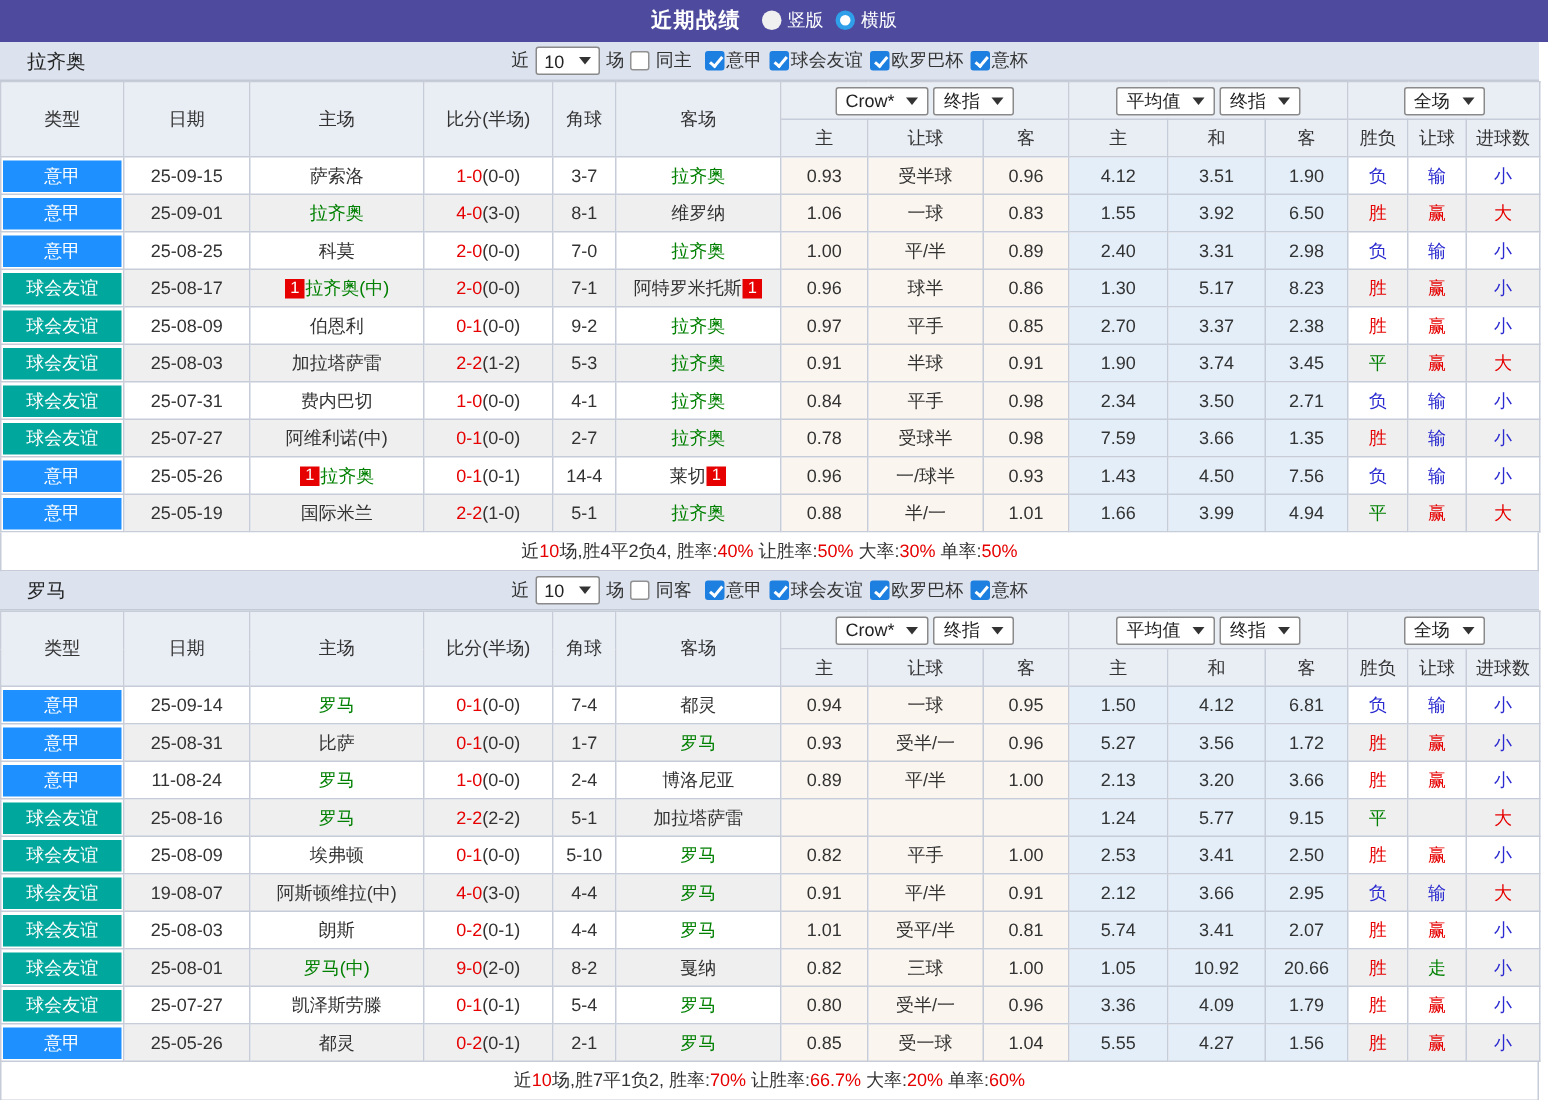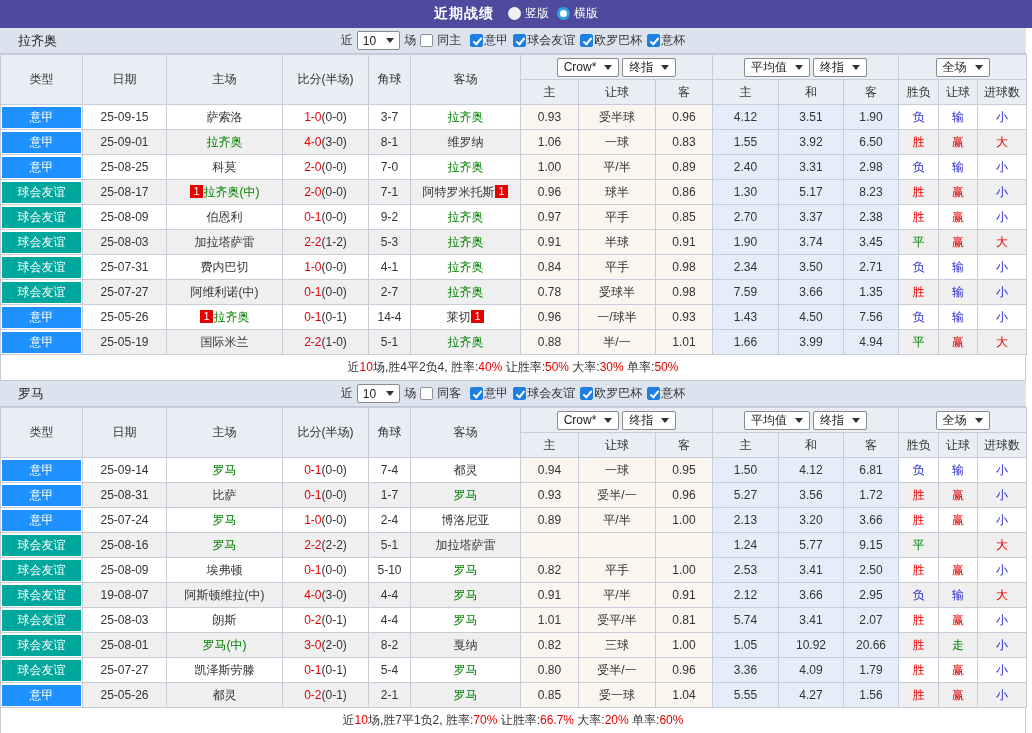--- a/index.html
+++ b/index.html
@@ -486,21 +486,21 @@
         <td class="c-avg">3.56</td>
         <td class="c-avg">1.72</td>
         <td class="c-res t-red">胜</td>
         <td class="c-res t-red">赢</td>
         <td class="c-res t-blue">小</td>
       </tr>
       <tr>
         <td class="c-type">
           <span class="type-badge badge-league">意甲</span>
         </td>
-        <td class="c-plain">25-07-24</td>
+        <td class="c-plain">11-08-24</td>
         <td class="c-team"><span class="t-hl">罗马</span></td>
         <td class="c-plain"><span class="t-red">1-0</span><span class="t-half">(0-0)</span></td>
         <td class="c-plain">2-4</td>
         <td class="c-team"><span>博洛尼亚</span></td>
         <td class="c-odds">0.89</td>
         <td class="c-odds">平/半</td>
         <td class="c-odds">1.00</td>
         <td class="c-avg">2.13</td>
         <td class="c-avg">3.20</td>
         <td class="c-avg">3.66</td>
@@ -583,21 +583,21 @@
         <td class="c-res t-red">胜</td>
         <td class="c-res t-red">赢</td>
         <td class="c-res t-blue">小</td>
       </tr>
       <tr class="alt">
         <td class="c-type">
           <span class="type-badge badge-friendly">球会友谊</span>
         </td>
         <td class="c-plain">25-08-01</td>
         <td class="c-team"><span class="t-hl">罗马(中)</span></td>
-        <td class="c-plain"><span class="t-red">3-0</span><span class="t-half">(2-0)</span></td>
+        <td class="c-plain"><span class="t-red">9-0</span><span class="t-half">(2-0)</span></td>
         <td class="c-plain">8-2</td>
         <td class="c-team"><span>戛纳</span></td>
         <td class="c-odds">0.82</td>
         <td class="c-odds">三球</td>
         <td class="c-odds">1.00</td>
         <td class="c-avg">1.05</td>
         <td class="c-avg">10.92</td>
         <td class="c-avg">20.66</td>
         <td class="c-res t-red">胜</td>
         <td class="c-res t-green">走</td>

